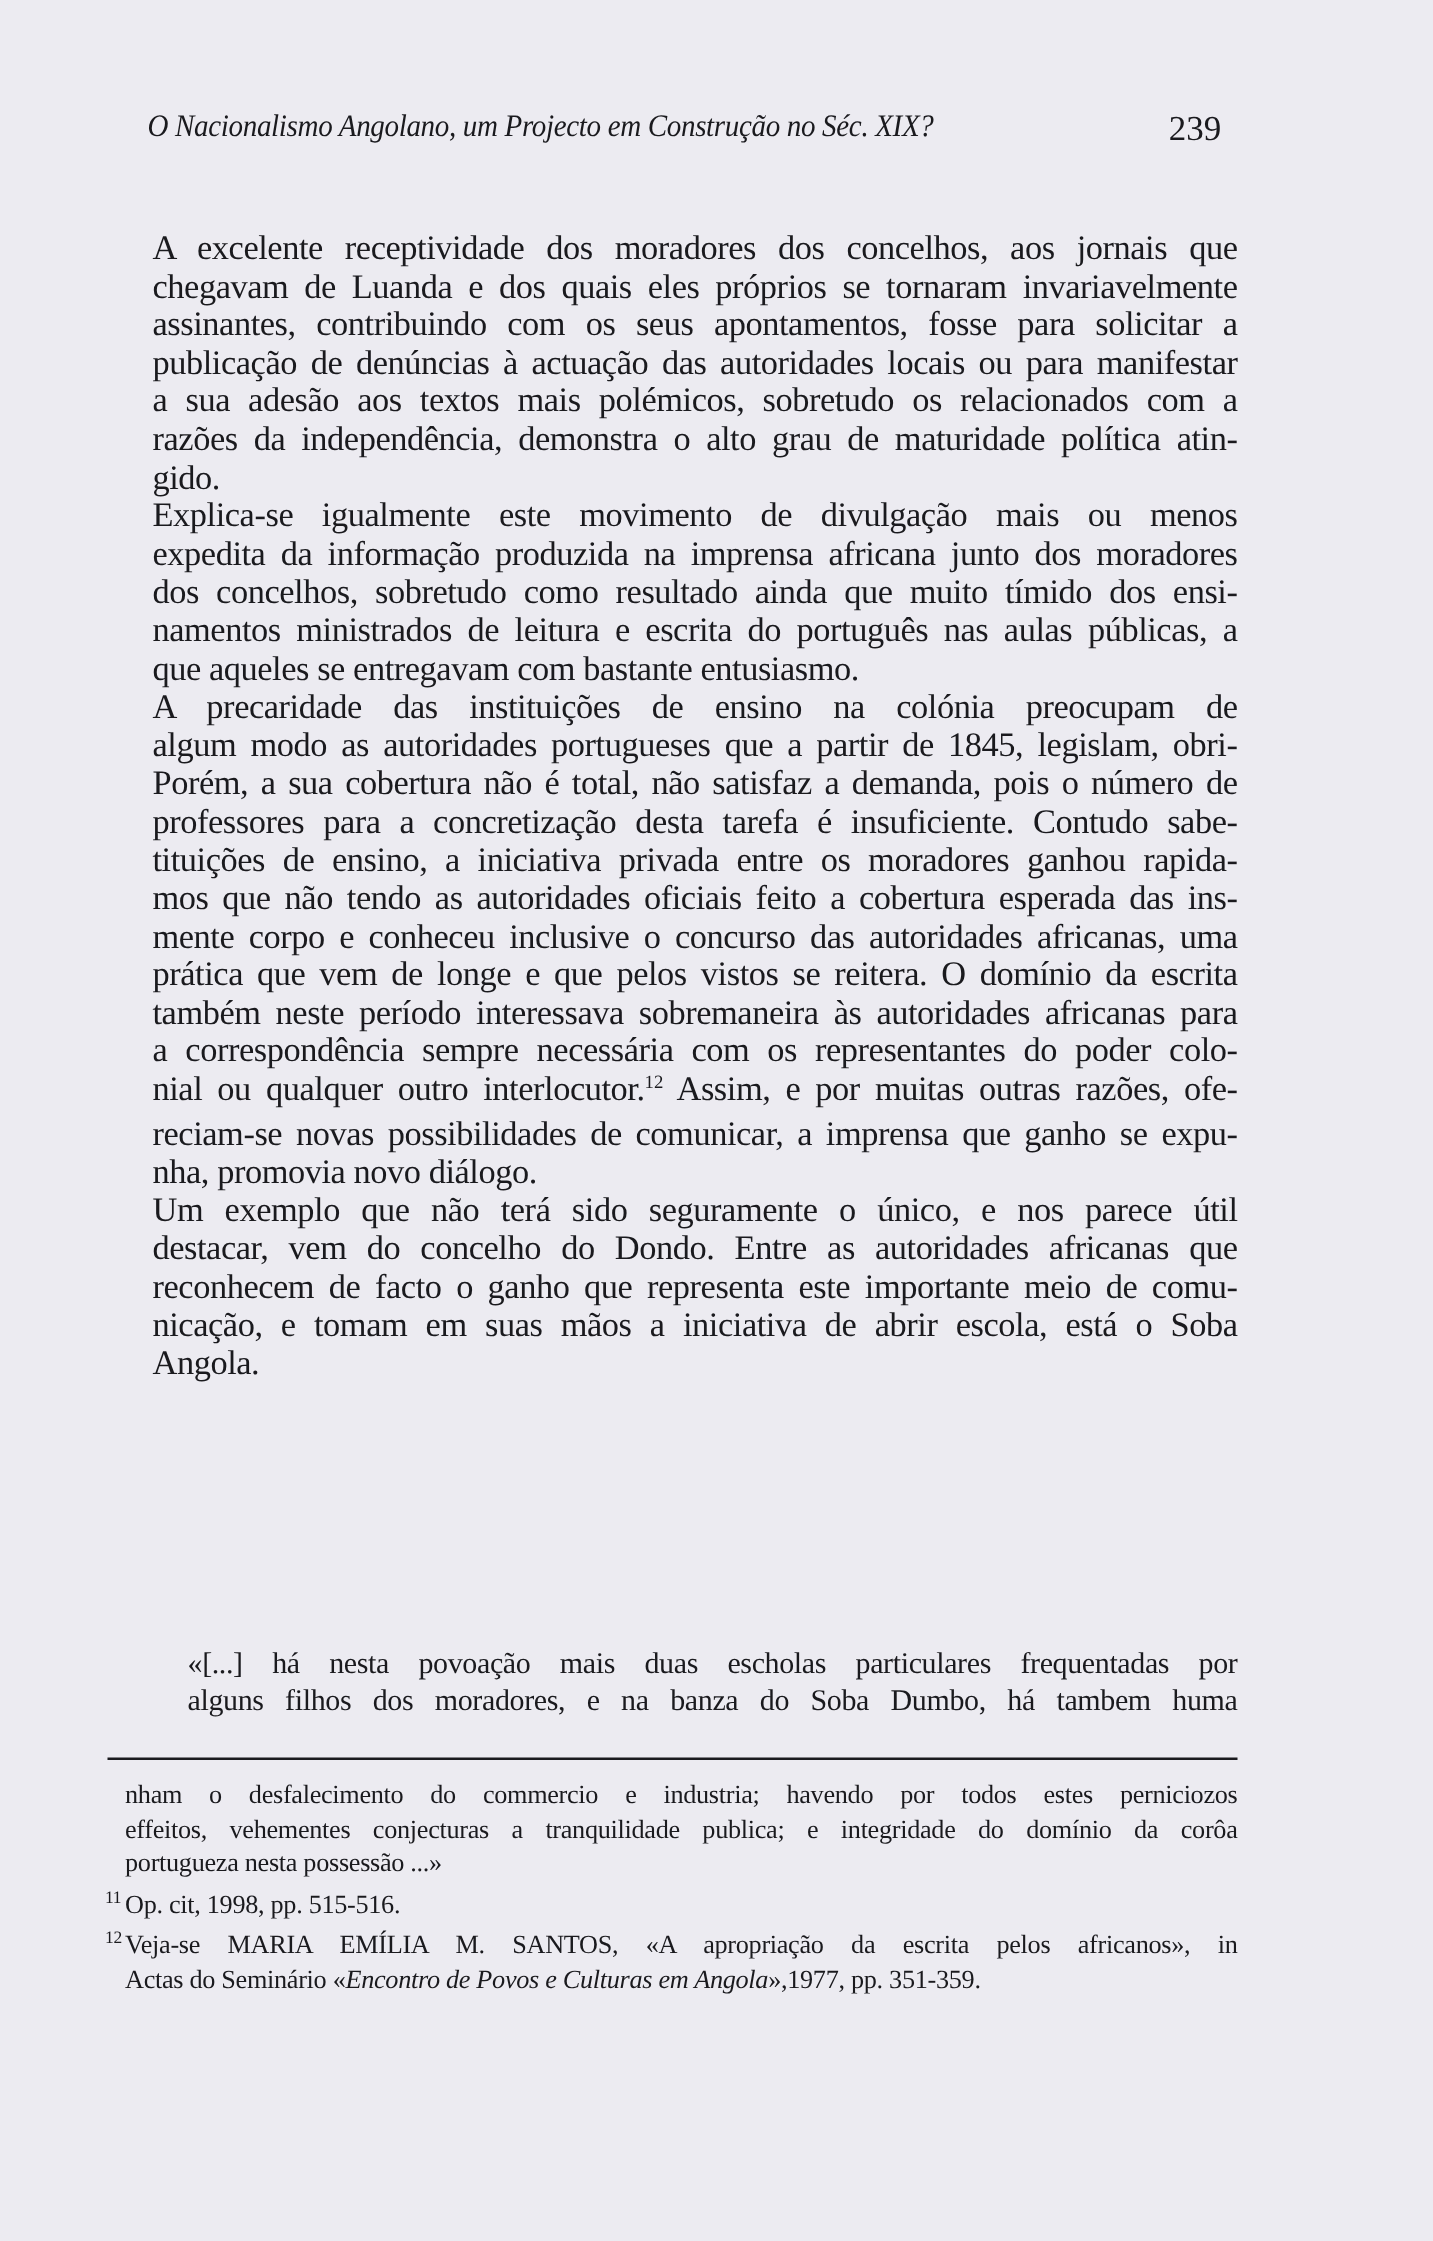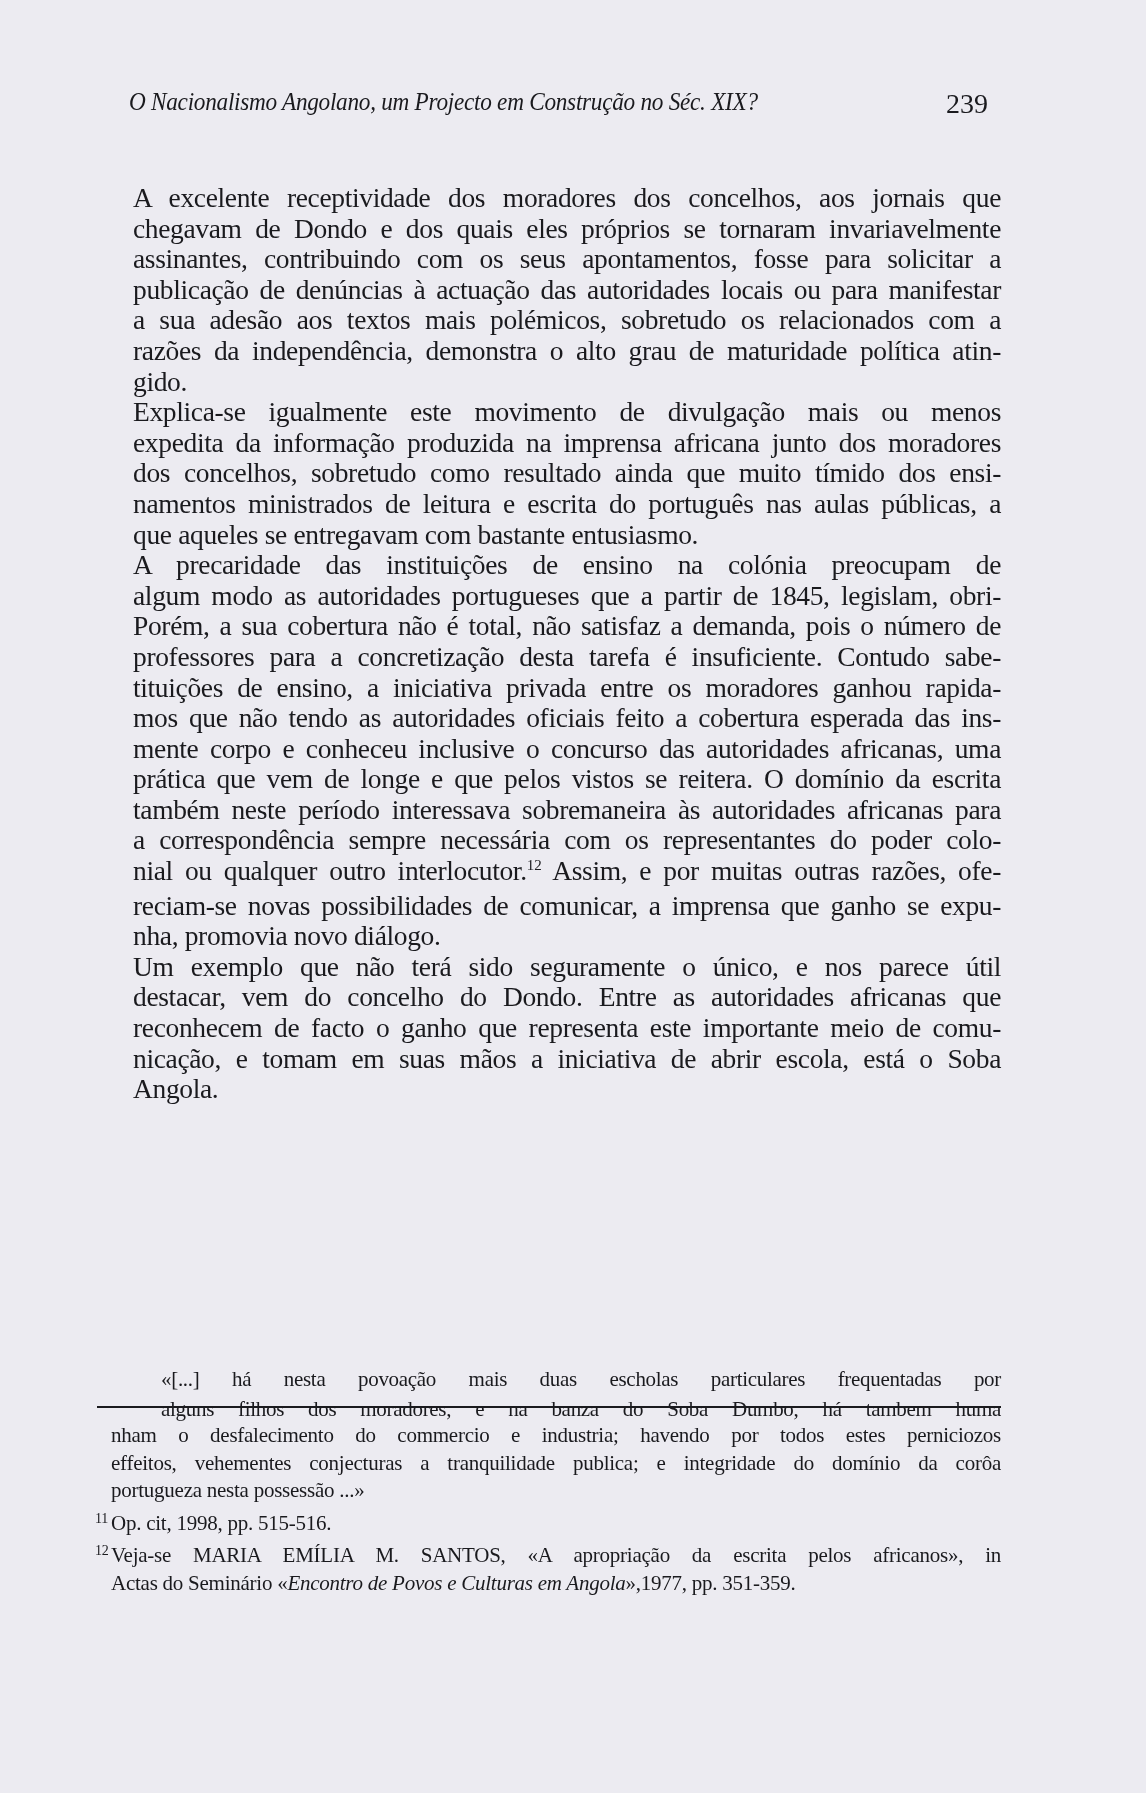--- a/index.html
+++ b/index.html
@@ -4,21 +4,21 @@
 <style>
   html, body { margin: 0; padding: 0; }
   body {
     width: 1146px; height: 1793px;
     background: #ecebf1;
     color: #1a1a1e;
     font-family: "Liberation Serif", "DejaVu Serif", serif;
     position: relative;
     overflow: hidden;
   }
-  .page { position: absolute; left: 11px; top: 0; width: 910px; height: 1793px; }
+  .page { position: absolute; left: 0; top: 0; width: 910px; height: 1793px; }
   .running-head {
     position: absolute; left: 118px; top: 88px; width: 870px;
     font-size: 25px; font-style: italic; letter-spacing: -0.3px;
     white-space: nowrap;
   }
   .running-head .title { display: inline-block; transform: scaleX(0.93); transform-origin: left; }
   .page-number {
     position: absolute; left: 935px; top: 88px;
     font-size: 28px; font-style: normal;
   }
@@ -26,21 +26,21 @@
     position: absolute; left: 58px; top: 183px; width: 932px;
     font-size: 27.5px; line-height: 30.6px;
     text-align: justify;
     letter-spacing: -0.35px;
   }
   .body-text p { margin: 0; text-indent: 64px; }
   .line { display: block; text-align: justify; text-align-last: justify; white-space: nowrap; }
   .line.last { text-align-last: left; }
   .quote {
     position: absolute; left: 150px; top: 1316px; width: 840px;
-    font-size: 21px; line-height: 30px; letter-spacing: -0.3px; margin-top: 48px;
+    font-size: 24px; line-height: 30px; letter-spacing: -0.3px;
   }
   .quote .line { text-align-last: justify; }
   .rule {
     position: absolute; left: 86px; top: 1406px; width: 904px; height: 2px;
     background: #1a1a1e;
   }
   .footnotes {
     position: absolute; left: 86px; top: 1422px; width: 904px;
     font-size: 21px; line-height: 27.5px; letter-spacing: -0.25px;
   }
@@ -59,21 +59,21 @@
 
   <div class="running-head">
     <span class="title">O Nacionalismo Angolano, um Projecto em Construção no Séc. XIX?</span>
   </div>
   <div class="page-number">239</div>
 
   <div class="body-text">
 
     <p>
       <span class="line">A excelente receptividade dos moradores dos concelhos, aos jornais que</span>
-      <span class="line">chegavam de Dondo e dos quais eles próprios se tornaram invariavelmente</span>
+      <span class="line">chegavam de Luanda e dos quais eles próprios se tornaram invariavelmente</span>
       <span class="line">assinantes, contribuindo com os seus apontamentos, fosse para solicitar a</span>
       <span class="line">publicação de denúncias à actuação das autoridades locais ou para manifestar</span>
       <span class="line">a sua adesão aos textos mais polémicos, sobretudo os relacionados com a</span>
       <span class="line">razões da independência, demonstra o alto grau de maturidade política atin-</span>
       <span class="line last">gido.</span>
     </p>
 
     <p>
       <span class="line">Explica-se igualmente este movimento de divulgação mais ou menos</span>
       <span class="line">expedita da informação produzida na imprensa africana junto dos moradores</span>

